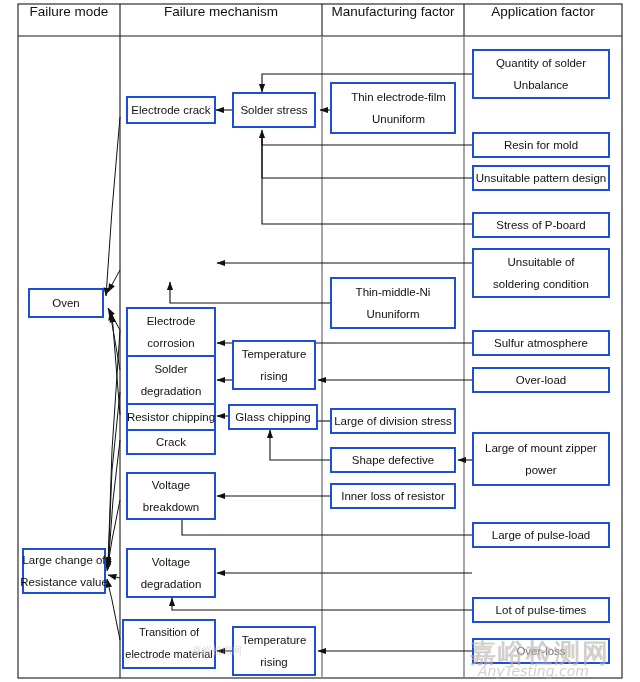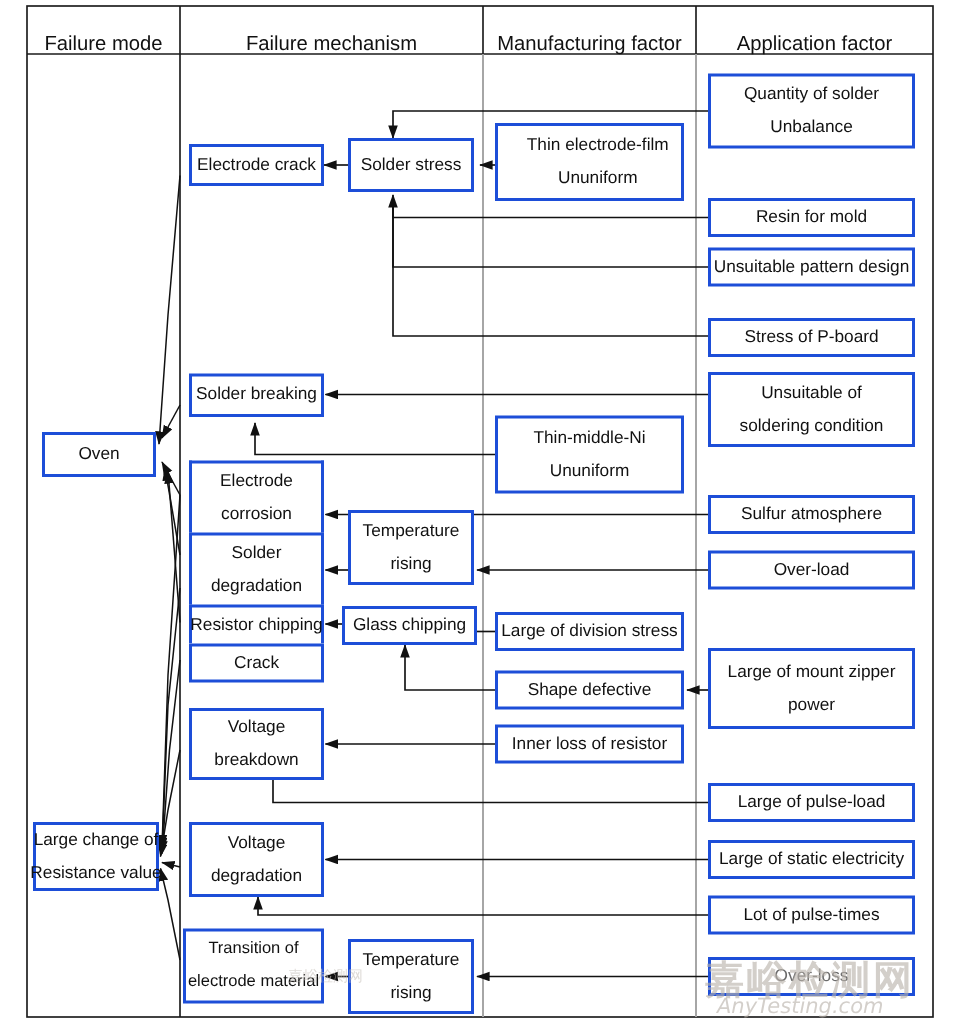--- a/index.html
+++ b/index.html
@@ -23,21 +23,21 @@
     text-align:center;
     z-index:4;
   }
   .node .ln{display:block;white-space:nowrap;}
   .node.two .ln{margin:5px 0;}
   .node.stack{border-bottom:none;}
 
   .hdr{
     position:absolute;
     box-sizing:border-box;
-    display:flex;align-items:flex-end;justify-content:center;
+    display:flex;align-items:flex-start;justify-content:center;
     font-size:13.5px;color:#111;
     z-index:4;
   }
 
   .wm{
     position:absolute;
     z-index:6;
     pointer-events:none;
     color:#b9b2ab;
     font-family:"DejaVu Sans",sans-serif;
@@ -150,23 +150,20 @@
 
   <div class="node two" style="left:22px;top:548px;width:84px;height:46px;">
     <span class="ln">Large change of</span>
     <span class="ln">Resistance value</span>
   </div>
 
   <div class="node" style="left:126px;top:96px;width:90px;height:28px;">
     <span class="ln">Electrode crack</span>
   </div>
 
-  <div class="node" style="left:126px;top:249px;width:90px;height:29px;">
-    <span class="ln">Solder breaking</span>
-  </div>
 
   <div class="node two stack" style="left:126px;top:307px;width:90px;height:48px;">
     <span class="ln">Electrode</span>
     <span class="ln">corrosion</span>
   </div>
   <div class="node two stack" style="left:126px;top:355px;width:90px;height:48px;">
     <span class="ln">Solder</span>
     <span class="ln">degradation</span>
   </div>
   <div class="node stack" style="left:126px;top:403px;width:90px;height:26px;">
@@ -263,23 +260,20 @@
 
   <div class="node two" style="left:472px;top:432px;width:138px;height:54px;">
     <span class="ln">Large of mount zipper</span>
     <span class="ln">power</span>
   </div>
 
   <div class="node" style="left:472px;top:522px;width:138px;height:26px;">
     <span class="ln">Large of pulse-load</span>
   </div>
 
-  <div class="node" style="left:472px;top:560px;width:138px;height:26px;">
-    <span class="ln">Large of static electricity</span>
-  </div>
 
   <div class="node" style="left:472px;top:597px;width:138px;height:26px;">
     <span class="ln">Lot of pulse-times</span>
   </div>
 
   <div class="node" style="left:472px;top:638px;width:138px;height:26px;color:#6b6b6b;">
     <span class="ln">Over-loss</span>
   </div>
 
   <div class="wm wm1">嘉峪检测网</div>

